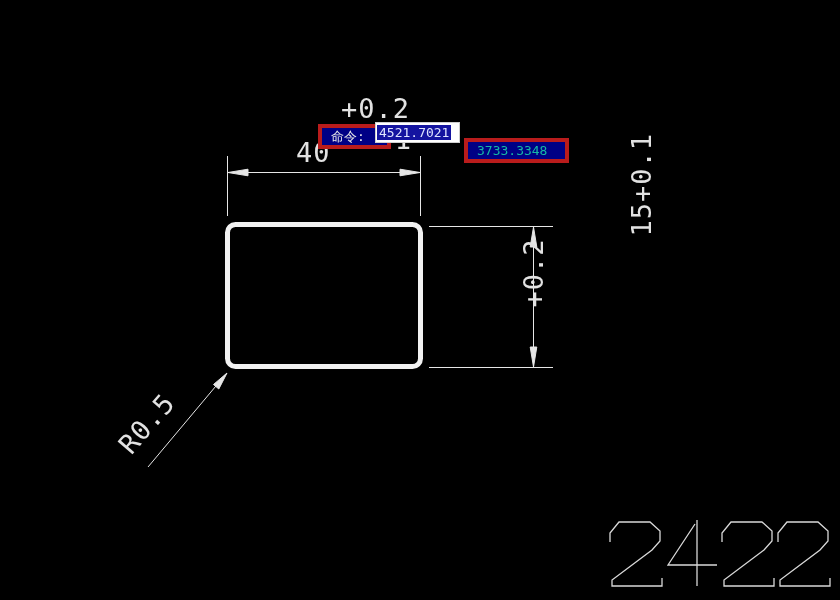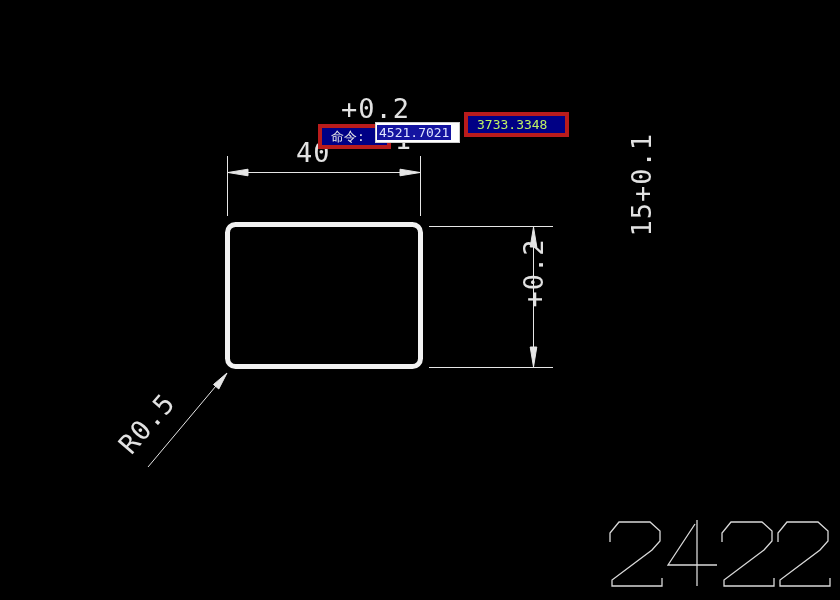--- a/index.html
+++ b/index.html
@@ -32,21 +32,21 @@
     color:#e8e8e8;font-size:13px;line-height:17px;
     font-family:"DejaVu Sans Mono","DejaVu Sans",sans-serif;
     padding:0 9px;white-space:nowrap;overflow:hidden;
   }
   .cmd-prompt{left:318px;top:124px;width:47px;height:17px;}
   .cmd-x{
     left:375px;top:122px;width:81px;height:19px;background:#ffffff;
     border:1px solid #cfcfcf;line-height:19px;padding:0 1px;
   }
   .cmd-x .sel{background:#1414a0;color:#dfe4ff;padding:0 2px;}
-  .cmd-y{left:464px;top:112px;width:79px;height:17px;color:#bef264;}
+  .cmd-y{left:464px;top:138px;width:79px;height:17px;color:#14b8a6;}
 </style>
 </head>
 <body>
 
 <div class="canvas">
 
   <svg width="840" height="600" viewBox="0 0 840 600">
     <g stroke="#e6e6e6" stroke-width="1" fill="none">
 
       <g>

